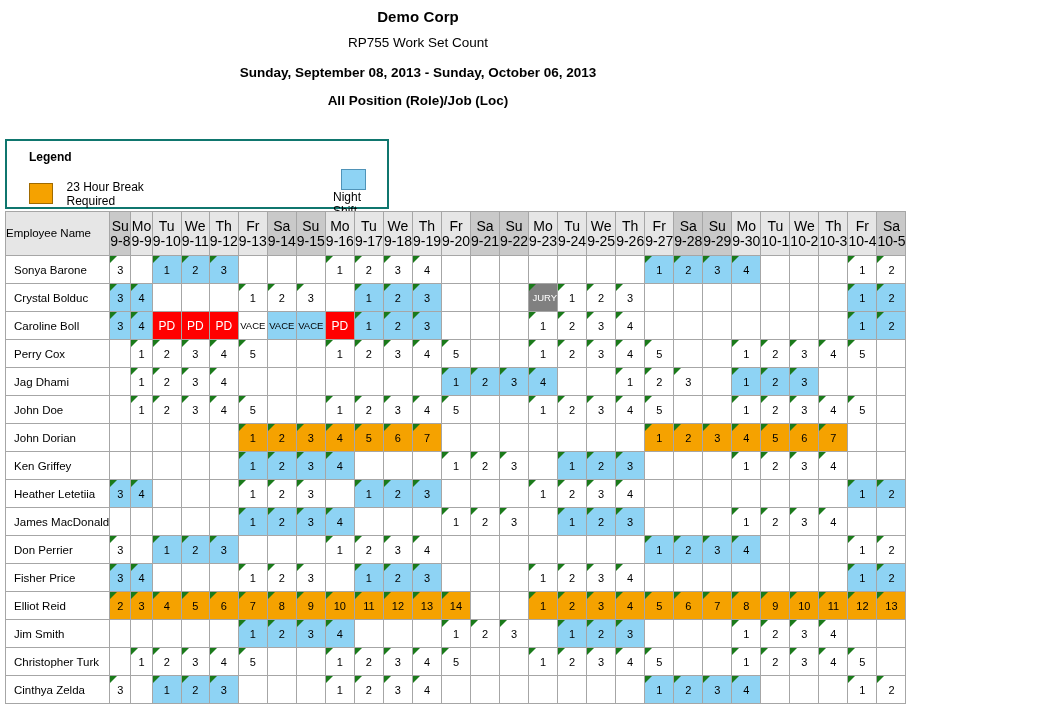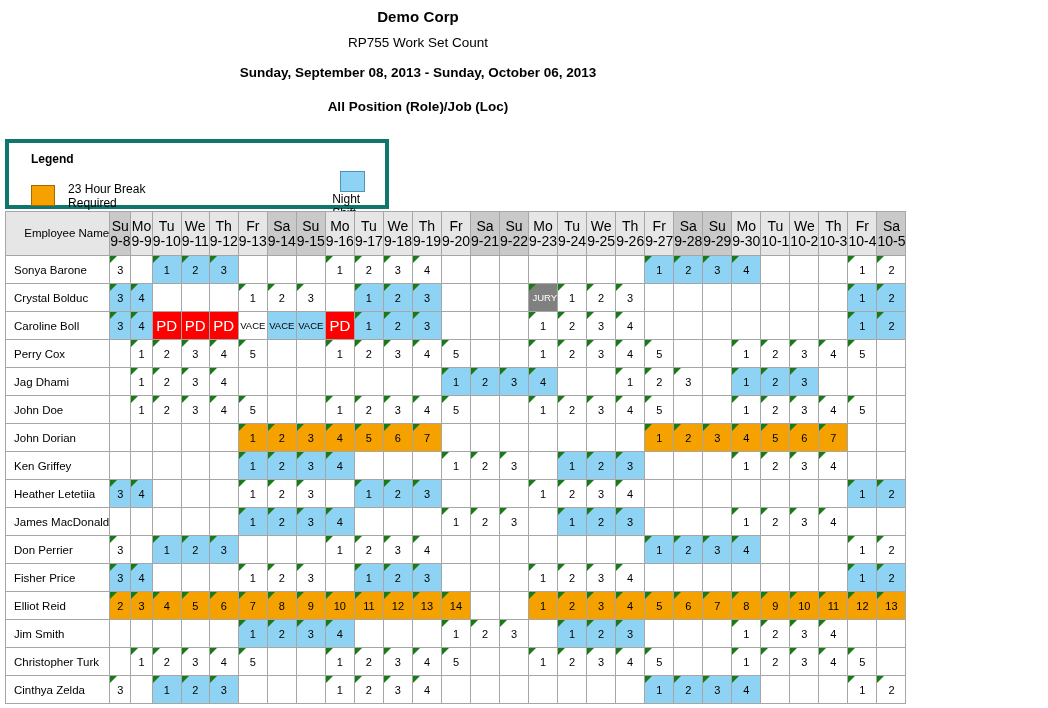--- a/index.html
+++ b/index.html
@@ -19,28 +19,28 @@
     line-height: 22px; letter-spacing: .1px;
   }
   .title-sub {
     font-size: 13.5px; color: #000; line-height: 22px; margin-top: 4px;
   }
   .title-range {
     font-size: 13.5px; color: #000; line-height: 22px; margin-top: 8px; font-weight: bold;
   }
   .title-group {
     font-size: 13.5px; font-weight: bold; color: #000;
-    line-height: 22px; margin-top: 12px;
+    line-height: 22px; margin-top: 6px;
   }
 
   
   .legend {
     position: absolute; left: 5px; top: 139px;
     width: 384px; height: 70px;
-    border: 4px solid #0f766e; background: #fff;
+    border: 2px solid #0f766e; background: #fff;
   }
   .legend-title {
     font-size: 12px; font-weight: bold; color: #000;
     padding: 9px 0 0 22px;
   }
   .legend-items {
     display: flex; align-items: center; padding: 5px 0 0 22px;
   }
   .legend-item { display: flex; align-items: center; }
   .legend-item.second { margin-left: 127px; flex-direction: column; }
@@ -77,35 +77,34 @@
   }
   .grid thead th {
     height: 44px;
     background: #e6e6e6;
     font-weight: normal;
     font-size: 14px;
     line-height: 15px;
   }
   .grid thead th.weekend { background: #c9c9c9; }
   .grid thead th.name-head {
-    text-align: right;
-    padding-left: 8px;
+    text-align: left;
     font-size: 11.5px;
     background: #e6e6e6;
   }
   .grid td.name-cell {
     text-align: left;
     padding-left: 8px;
     font-size: 11.5px;
   }
 
   
   td.fill-blue   { background: #8ed3f4; }
   td.fill-orange { background: #f5a200; }
-  td.fill-red    { background: #ff0000; color: #ffffff; font-size: 15px; }
+  td.fill-red    { background: #ff0000; color: #ffffff; font-size: 12px; }
   td.fill-gray   { background: #808080; color: #ffffff; font-size: 9.5px; text-align: right; }
   td.txt-small   { font-size: 9.5px; }
 
   
   td.marked::before {
     content: "";
     position: absolute;
     left: 0; top: 0;
     width: 0; height: 0;
     border-top: 7px solid #1a7a1a;

